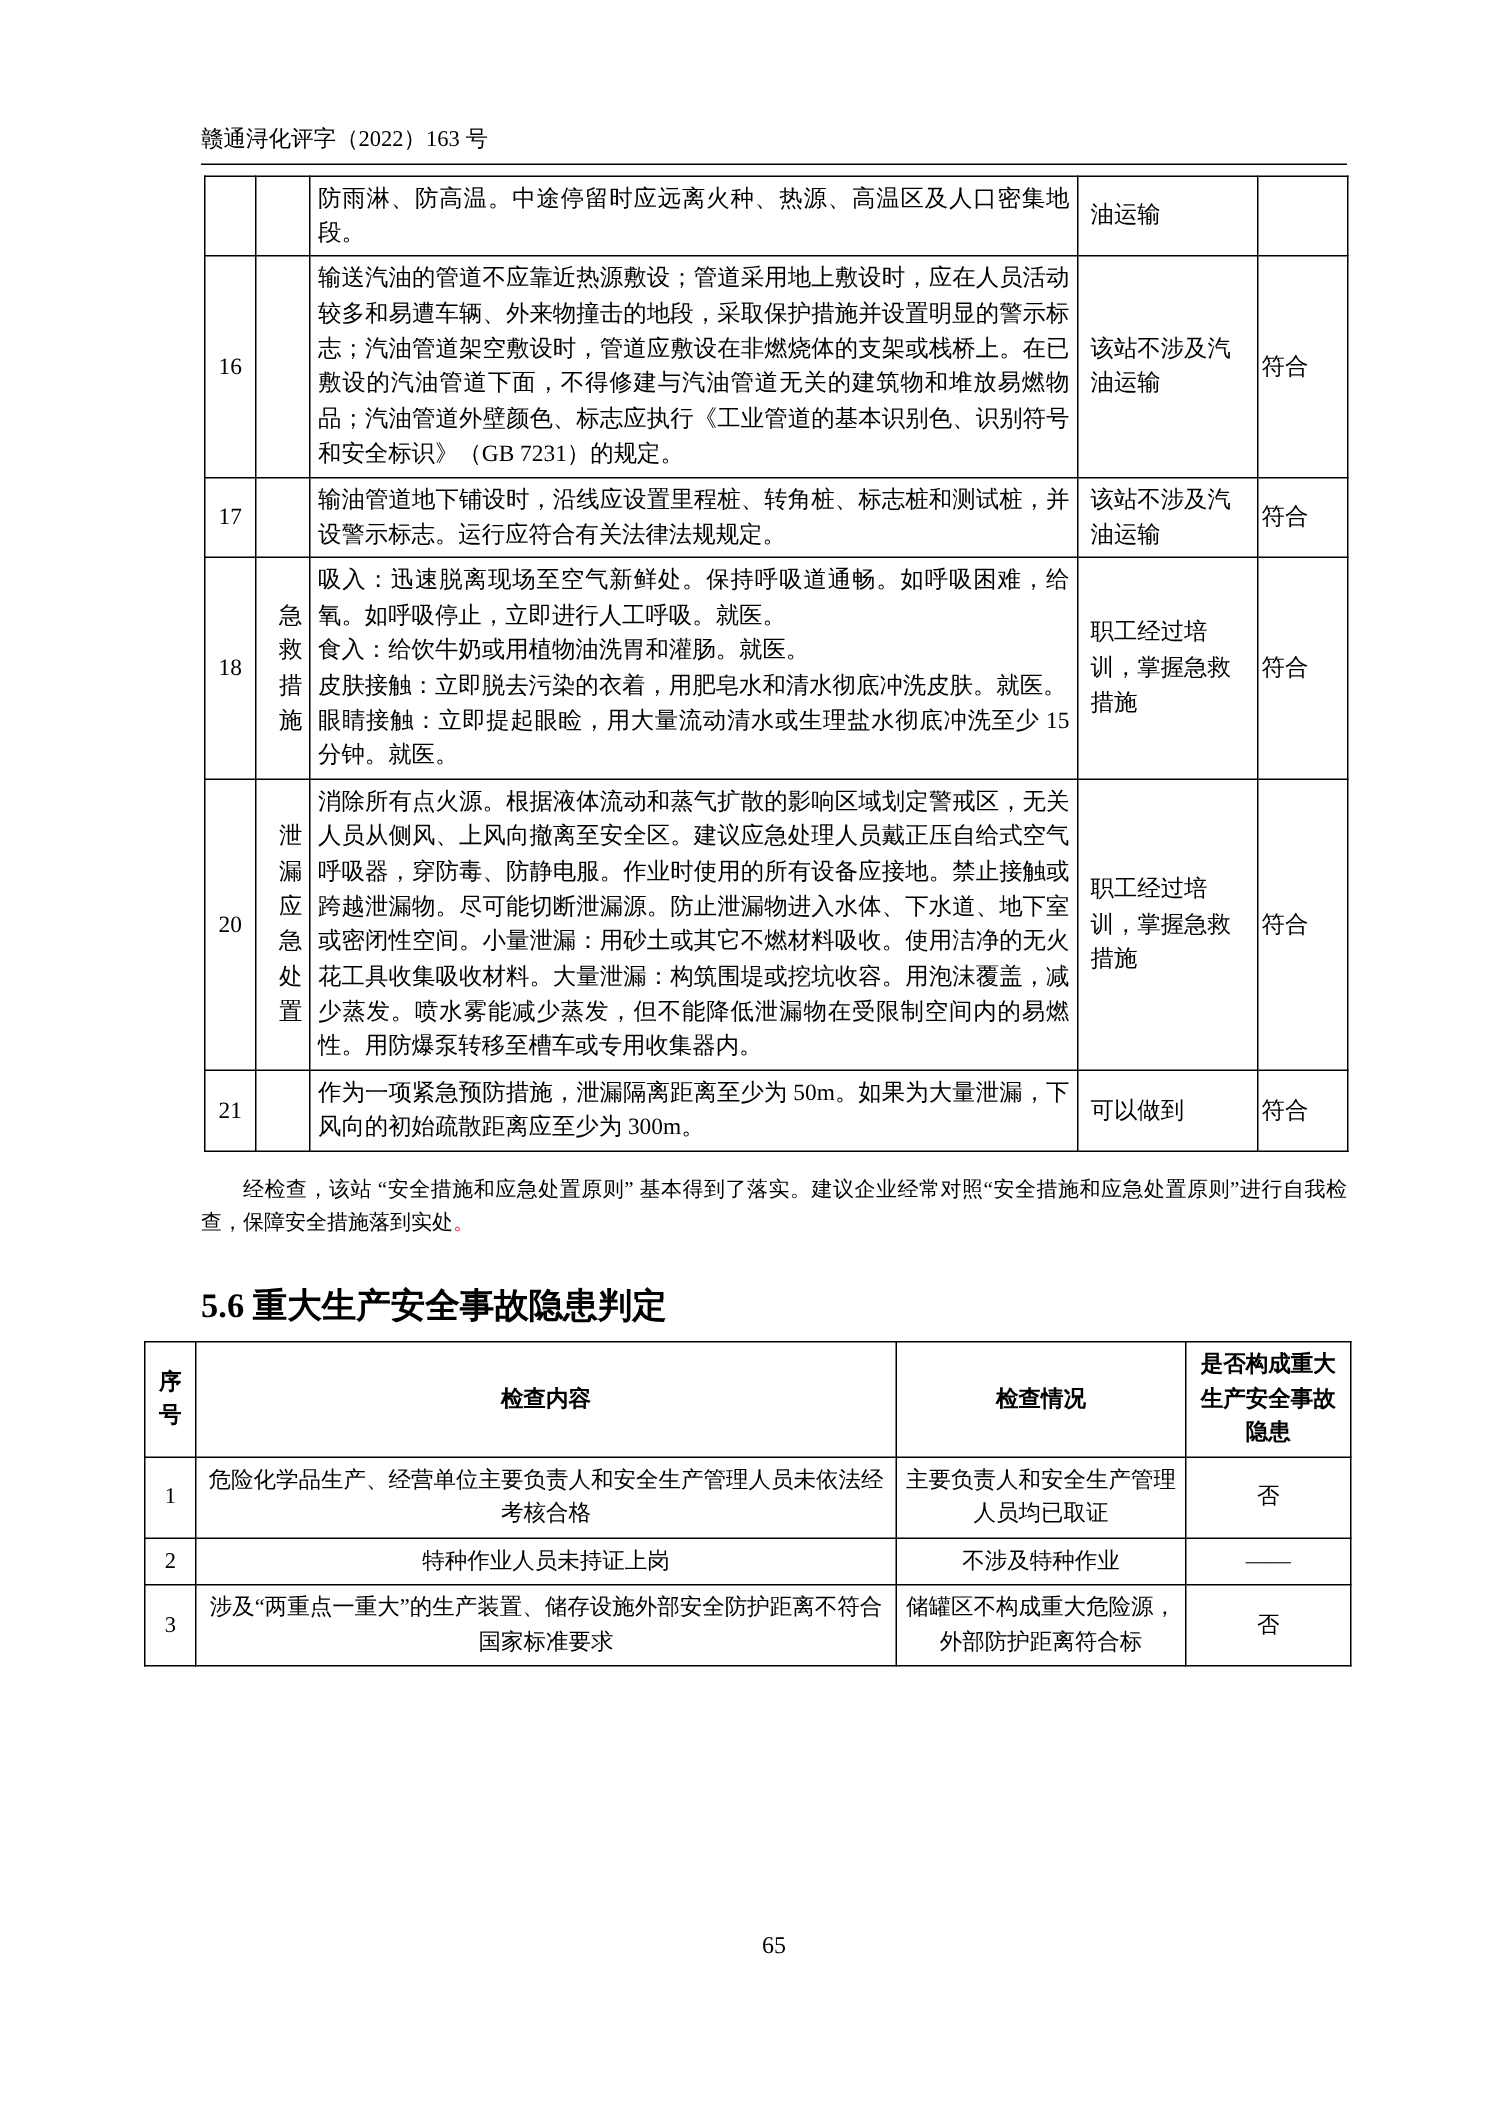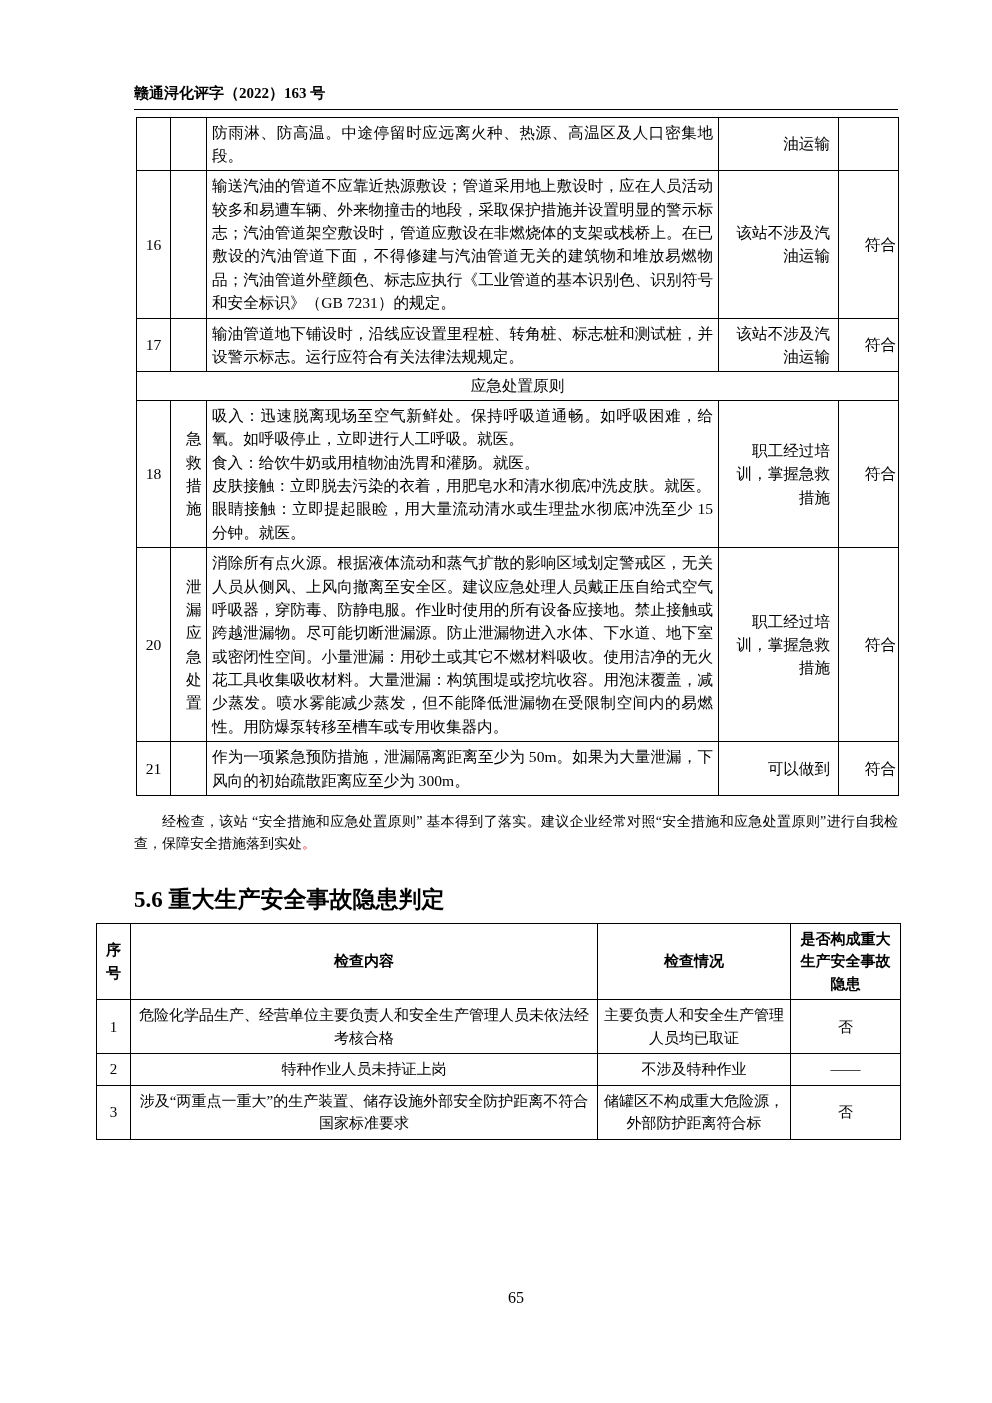--- a/index.html
+++ b/index.html
@@ -14,35 +14,35 @@
   .page {
     position: absolute; inset: 0;
     padding: 84px 94px 0 134px;
   }
   .header {
     display: flex; justify-content: space-between; align-items: flex-end;
     font-size: 15px; line-height: 1.3;
     padding-bottom: 5px;
     border-bottom: 1px solid #000;
   }
-  .h-right { font-weight: bold; white-space: nowrap; }
+  .h-right { font-weight: normal; white-space: nowrap; }
 
   
   table { border-collapse: collapse; }
   .t1 {
     width: 762px; margin-top: 7px; margin-left: 2px;
     table-layout: fixed;
     font-size: 15.6px; line-height: 1.5;
   }
   .t1 td { border: 1px solid #000; vertical-align: middle; padding: 3px 2px; }
   .t1 td.num    { text-align: center; padding: 3px 0; }
   .t1 td.lbl    { text-align: right; padding: 3px 15px; }
   .t1 td.content{ text-align: justify; padding: 3px 5px; white-space: pre-line; }
-  .t1 td.status { text-align: right; padding: 3px 8px; }
-  .t1 td.result { text-align: right; }
+  .t1 td.status { text-align: left; padding: 3px 8px; }
+  .t1 td.result { text-align: left; }
   .t1 td.section{ text-align: center; padding: 2px 0; }
 
   .closing {
     margin-top: 15px;
     font-size: 14px; line-height: 1.6;
     text-indent: 2em; text-align: justify;
   }
   .red-period { color: #e60000; }
 
   .heading {
@@ -107,23 +107,20 @@
         <td class="result">符合</td>
       </tr>
       <tr>
         <td class="num">17</td>
         <td class="lbl"></td>
         <td class="content">输油管道地下铺设时，沿线应设置里程桩、转角桩、标志桩和测试桩，并设警示标志。运行应符合有关法律法规规定。</td>
         <td class="status">该站不涉及汽油运输</td>
         <td class="result">符合</td>
       </tr>
       <tr>
-        <td class="section" colspan="5">应急处置原则</td>
-      </tr>
-      <tr>
         <td class="num">18</td>
         <td class="lbl">急救措施</td>
         <td class="content">吸入：迅速脱离现场至空气新鲜处。保持呼吸道通畅。如呼吸困难，给氧。如呼吸停止，立即进行人工呼吸。就医。
 食入：给饮牛奶或用植物油洗胃和灌肠。就医。
 皮肤接触：立即脱去污染的衣着，用肥皂水和清水彻底冲洗皮肤。就医。
 眼睛接触：立即提起眼睑，用大量流动清水或生理盐水彻底冲洗至少 15 分钟。就医。</td>
         <td class="status">职工经过培训，掌握急救措施</td>
         <td class="result">符合</td>
       </tr>
       <tr>

